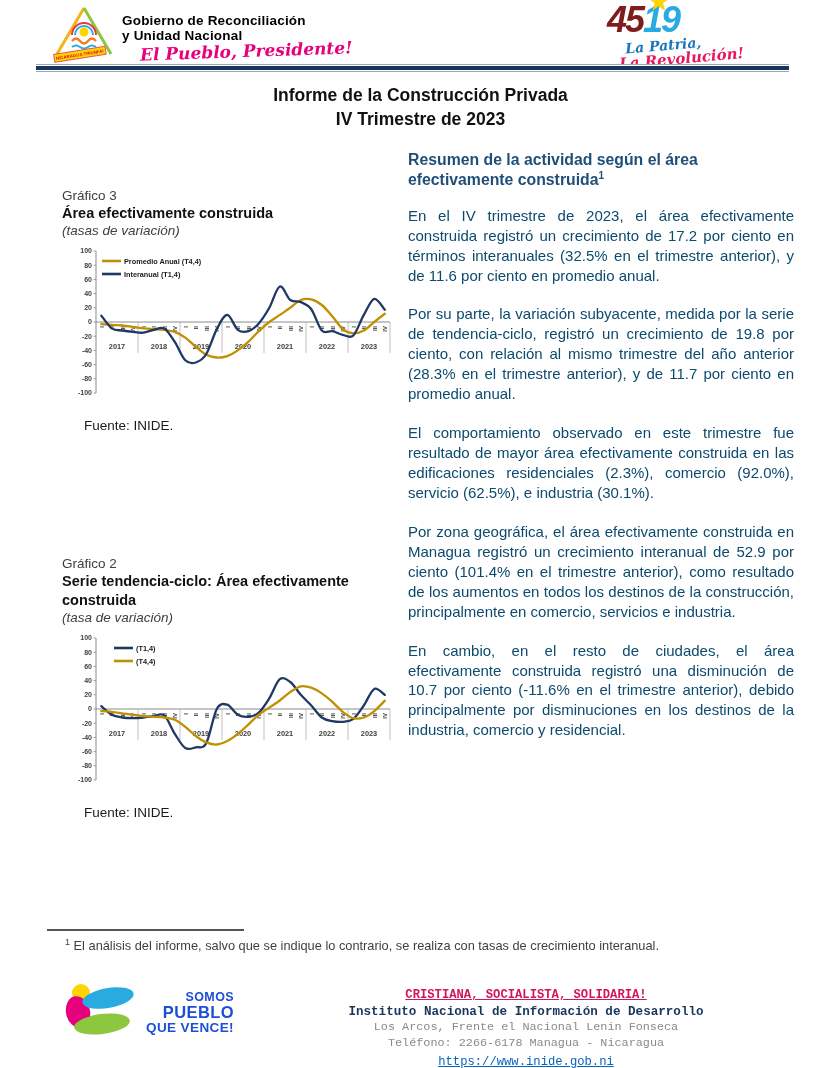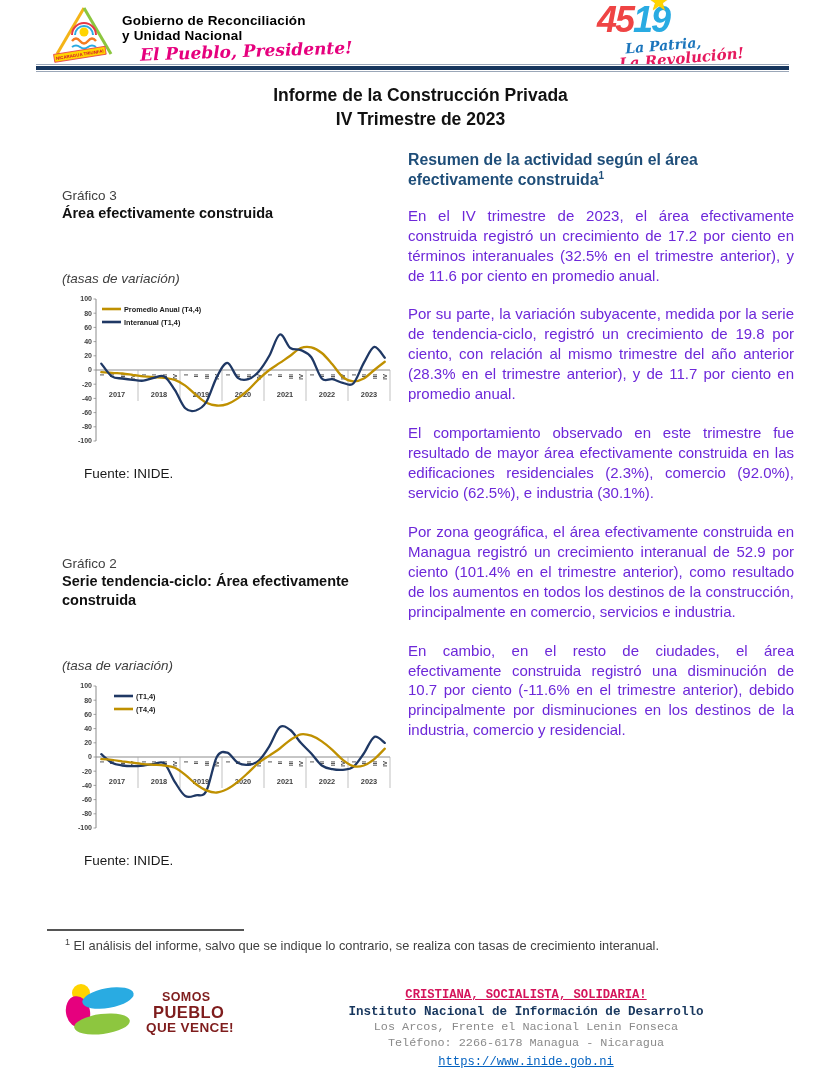--- a/index.html
+++ b/index.html
@@ -8,61 +8,61 @@
         font-family:"Liberation Sans",sans-serif;color:#1a1a1a;}
 
   
   .emblem{position:absolute;left:52px;top:5px;}
   .gov-text{position:absolute;left:122px;top:13px;line-height:1.12;}
   .gov-line{font-size:13.5px;font-weight:700;color:#000000;letter-spacing:0.2px;}
   .gov-slogan{position:absolute;left:140px;top:41px;font-family:"DejaVu Serif",serif;
               font-style:italic;font-weight:700;font-size:17px;color:#E6007E;transform:rotate(-2deg);white-space:nowrap;}
   .logo4519{position:absolute;right:48px;top:2px;width:180px;}
   .l45-nums{position:relative;font-style:italic;font-weight:900;font-size:36px;letter-spacing:-2px;line-height:1;}
-  .n45{color:#ef4444;}
+  .n45{color:#7f1d1d;margin-left:10px;}
   .n19{color:#29ABE2;}
   .star-icon{position:absolute;left:52px;top:-11px;color:#FFD400;font-size:22px;font-style:normal;
              text-shadow:0 0 1px #e6a100;}
   .l45-script1{margin:-4px 0 0 28px;font-family:"DejaVu Serif",serif;font-style:italic;font-weight:700;
                font-size:14px;color:#1B75BC;transform:rotate(-5deg);white-space:nowrap;}
   .l45-script2{margin:-2px 0 0 22px;font-family:"DejaVu Serif",serif;font-style:italic;font-weight:700;
                font-size:15px;color:#E6195E;transform:rotate(-5deg);white-space:nowrap;}
   .header-rule{position:absolute;left:36px;right:36px;top:64px;height:8px;
      background:linear-gradient(#9BA7B8 0 16%,#ffffff 16% 26%,#17365D 26% 76%,#ffffff 76% 86%,#9BA7B8 86% 100%);}
 
   
   .doc-title{position:absolute;left:16px;right:0;top:84px;text-align:center;
              font-size:17.5px;font-weight:700;line-height:1.35;color:#111;}
 
   
   .chart-block{position:absolute;left:62px;width:340px;}
   .cb1{top:188px;}
   .cb2{top:556px;}
   .g-label{font-size:13.5px;color:#404040;margin-bottom:1px;}
   .g-title{font-size:14.5px;font-weight:700;color:#111;line-height:1.3;}
-  .g-sub{font-size:13.5px;font-style:italic;color:#404040;margin-bottom:3px;margin-top:48px;}
+  .g-sub{font-size:13.5px;font-style:italic;color:#404040;margin-bottom:3px;}
   .chart-svg{width:334px;height:164px;display:block;}
   .chart-svg text{font-family:"Liberation Sans",sans-serif;}
   .g-source{margin:13px 0 0 22px;font-size:13.5px;color:#1a1a1a;}
 
   
   .right-col{position:absolute;left:408px;top:150px;width:386px;}
   .rc-heading{font-size:15.8px;font-weight:700;color:#1F4E79;line-height:1.28;margin:0 0 15px 0;}
   .rc-heading sup{font-size:10px;}
-  .right-col p{margin:0 0 19px 0;font-size:15px;line-height:1.33;color:#6d28d9;
+  .right-col p{margin:0 0 19px 0;font-size:15px;line-height:1.33;color:#0c4a6e;
                text-align:justify;}
 
   
   .footnote-rule{position:absolute;left:47px;top:929px;width:197px;border-top:2px solid #555;}
   .footnote{position:absolute;left:45px;top:937px;width:762px;font-size:12.8px;color:#3F3F3F;margin-left:20px;}
   .footnote sup{font-size:9px;}
 
   
   .footer-logo{position:absolute;left:64px;top:982px;display:flex;align-items:center;}
-  .fl-text{margin-left:4px;color:#7f1d1d;font-weight:700;line-height:1.02;letter-spacing:0.4px;}
+  .fl-text{margin-left:4px;color:#1d4ed8;font-weight:700;line-height:1.02;letter-spacing:0.4px;text-align:right;}
   .fl-l1{font-size:12.5px;padding-left:16px;}
   .fl-l2{font-size:16.5px;padding-left:7px;}
   .fl-l3{font-size:13.5px;}
   .footer-text{position:absolute;left:300px;top:988px;width:452px;text-align:center;
                font-family:"Liberation Mono",monospace;line-height:1.3;}
   .ft-slogan{font-size:12.2px;font-weight:700;color:#D4145A;text-decoration:underline;}
   .ft-inst{font-size:12.6px;font-weight:700;color:#17365D;}
   .ft-addr,.ft-phone{font-size:11.8px;color:#8A8A8A;}
   .ft-url{font-size:12.2px;color:#0563C1;text-decoration:underline;display:inline-block;margin-top:1px;}
 </style>

